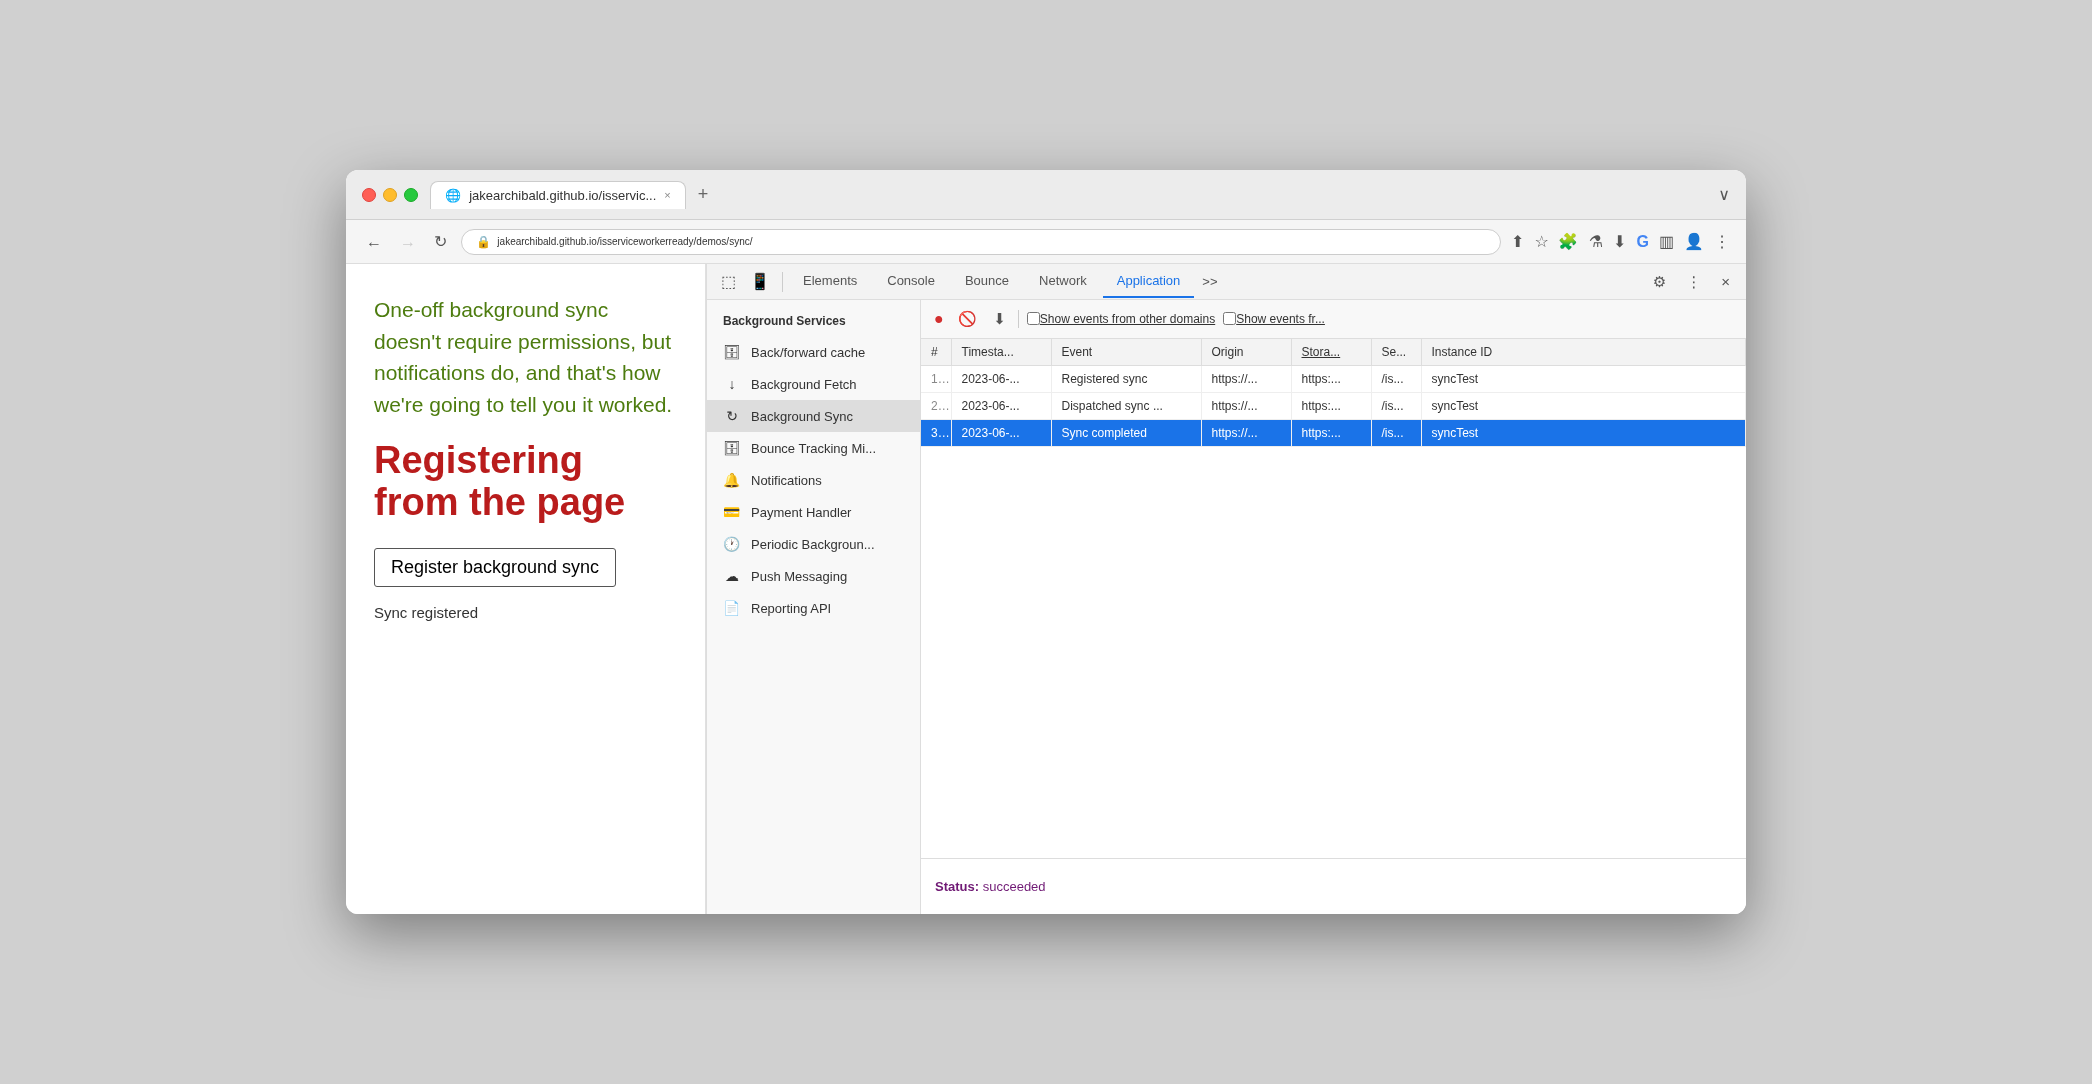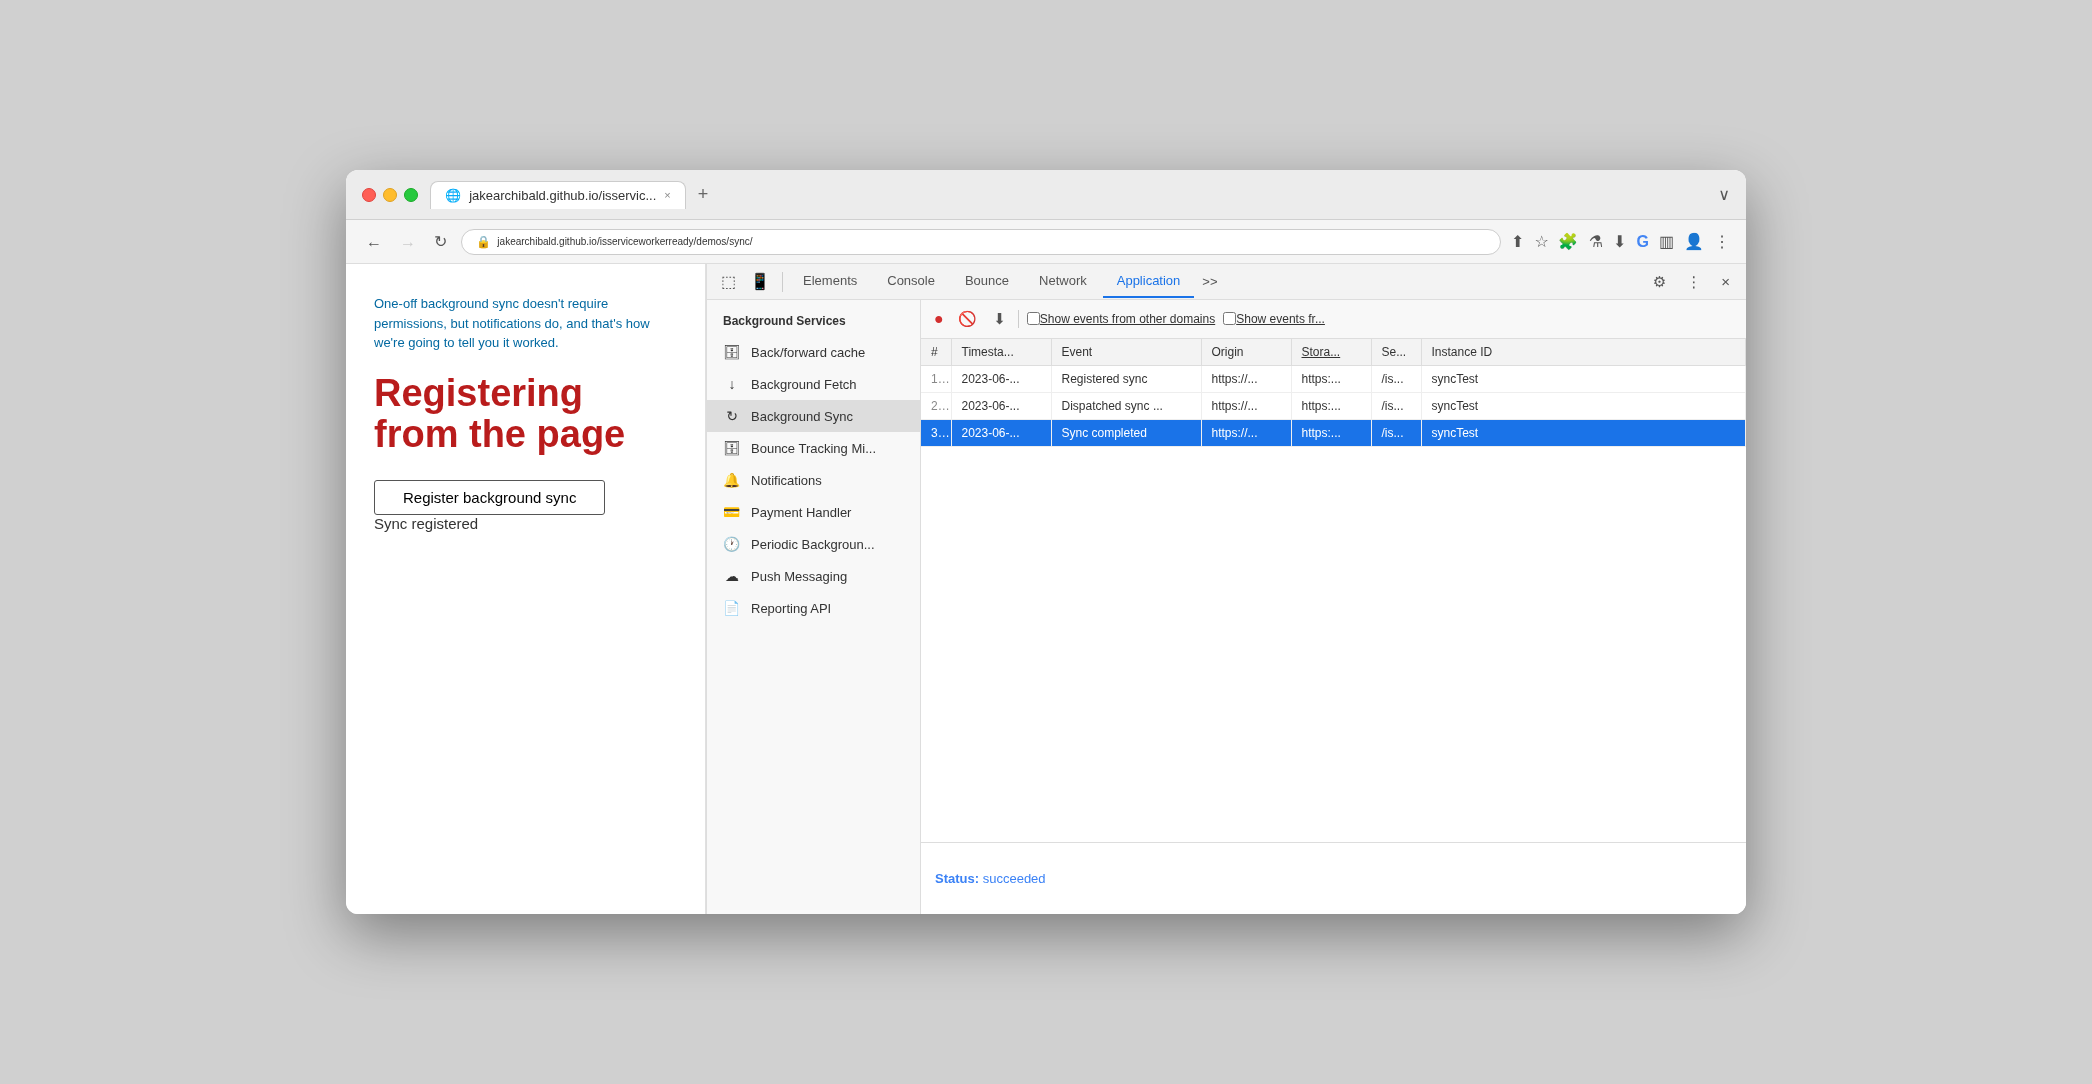--- a/index.html
+++ b/index.html
@@ -126,40 +126,40 @@
     }
     
     .page-content {
       width: 360px;
       padding: 30px 28px;
       background: #fff;
       border-right: 1px solid #e0e0e0;
       overflow-y: auto;
     }
     .page-description {
-      font-size: 13px;
-      color: #0369a1;
+      font-size: 21px;
+      color: #4d7c0f;
       line-height: 1.5;
       margin-bottom: 20px;
     }
     .page-heading {
       font-size: 38px;
       font-weight: 900;
       color: #b91c1c;
       line-height: 1.1;
       margin-bottom: 24px;
     }
     .register-btn {
       border: 1px solid #555;
       background: #fff;
-      padding: 8px 28px;
-      font-size: 15px;
+      padding: 8px 16px;
+      font-size: 18px;
       cursor: pointer;
       border-radius: 3px;
-      margin-bottom: 0;
+      margin-bottom: 17px;
     }
     .sync-status {
       font-size: 15px;
       color: #333;
     }
     
     .devtools {
       flex: 1;
       display: flex;
       flex-direction: column;
@@ -322,24 +322,24 @@
       background: #1a73e8;
     }
     tbody tr.selected td {
       color: #fff;
     }
     .row-num { color: #888; max-width: 30px; }
     .row-num-selected { color: #ddd; }
     
     .status-panel {
       border-top: 1px solid #ddd;
-      padding: 28px 14px;
+      padding: 20px 14px;
       background: #fff;
       font-size: 13px;
-      color: #3b82f6;
+      color: #701a75;
     }
     .status-label { font-weight: 600; }
   </style>
 </head>
 <body>
 
 <div class="browser-window">
 
   <div class="title-bar">
     <div class="traffic-lights">

